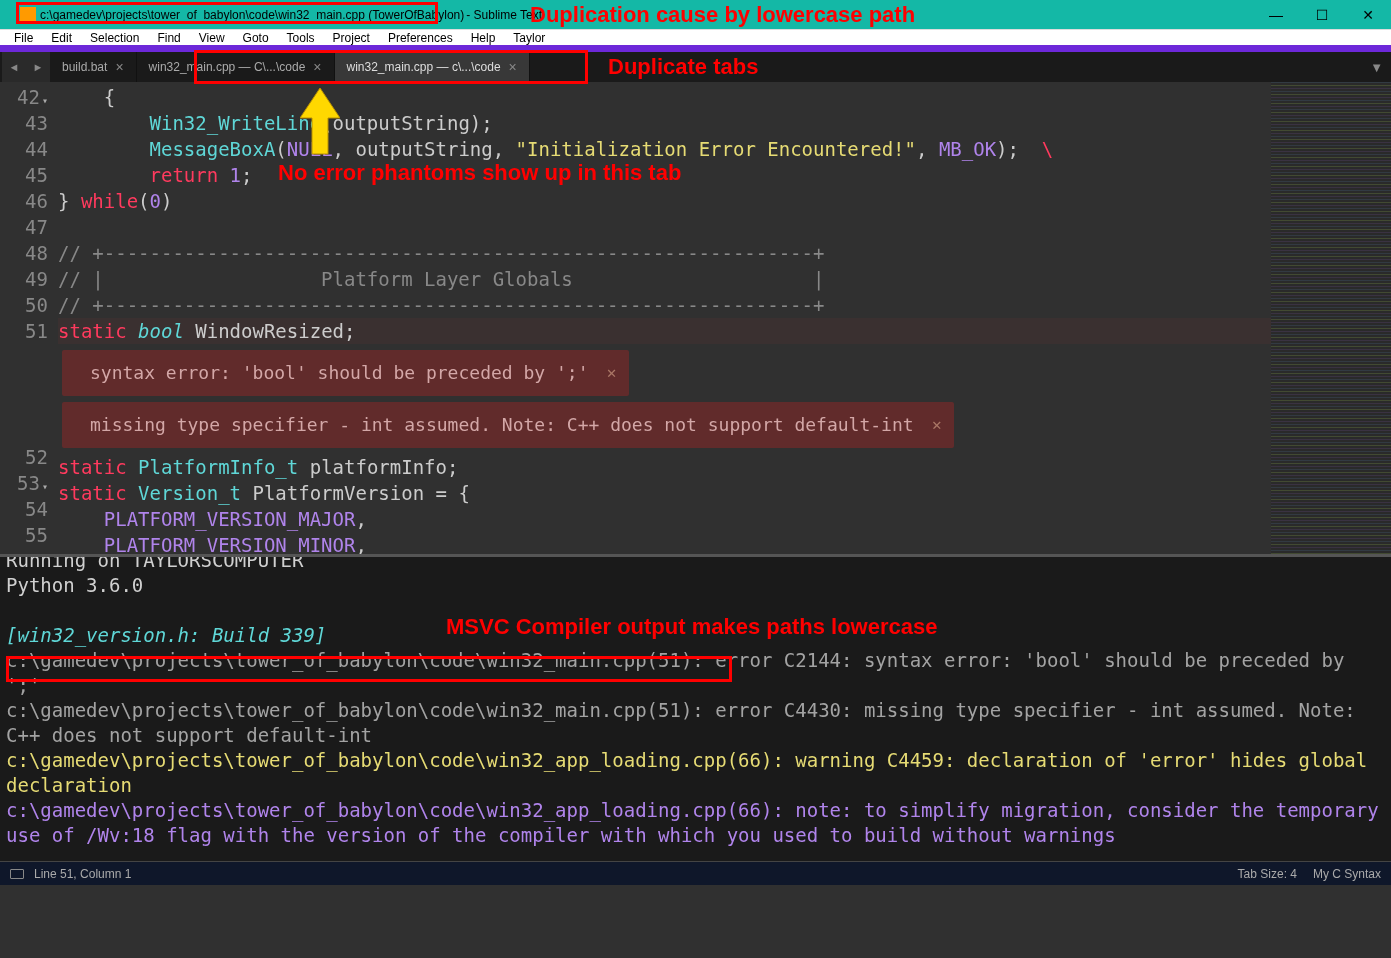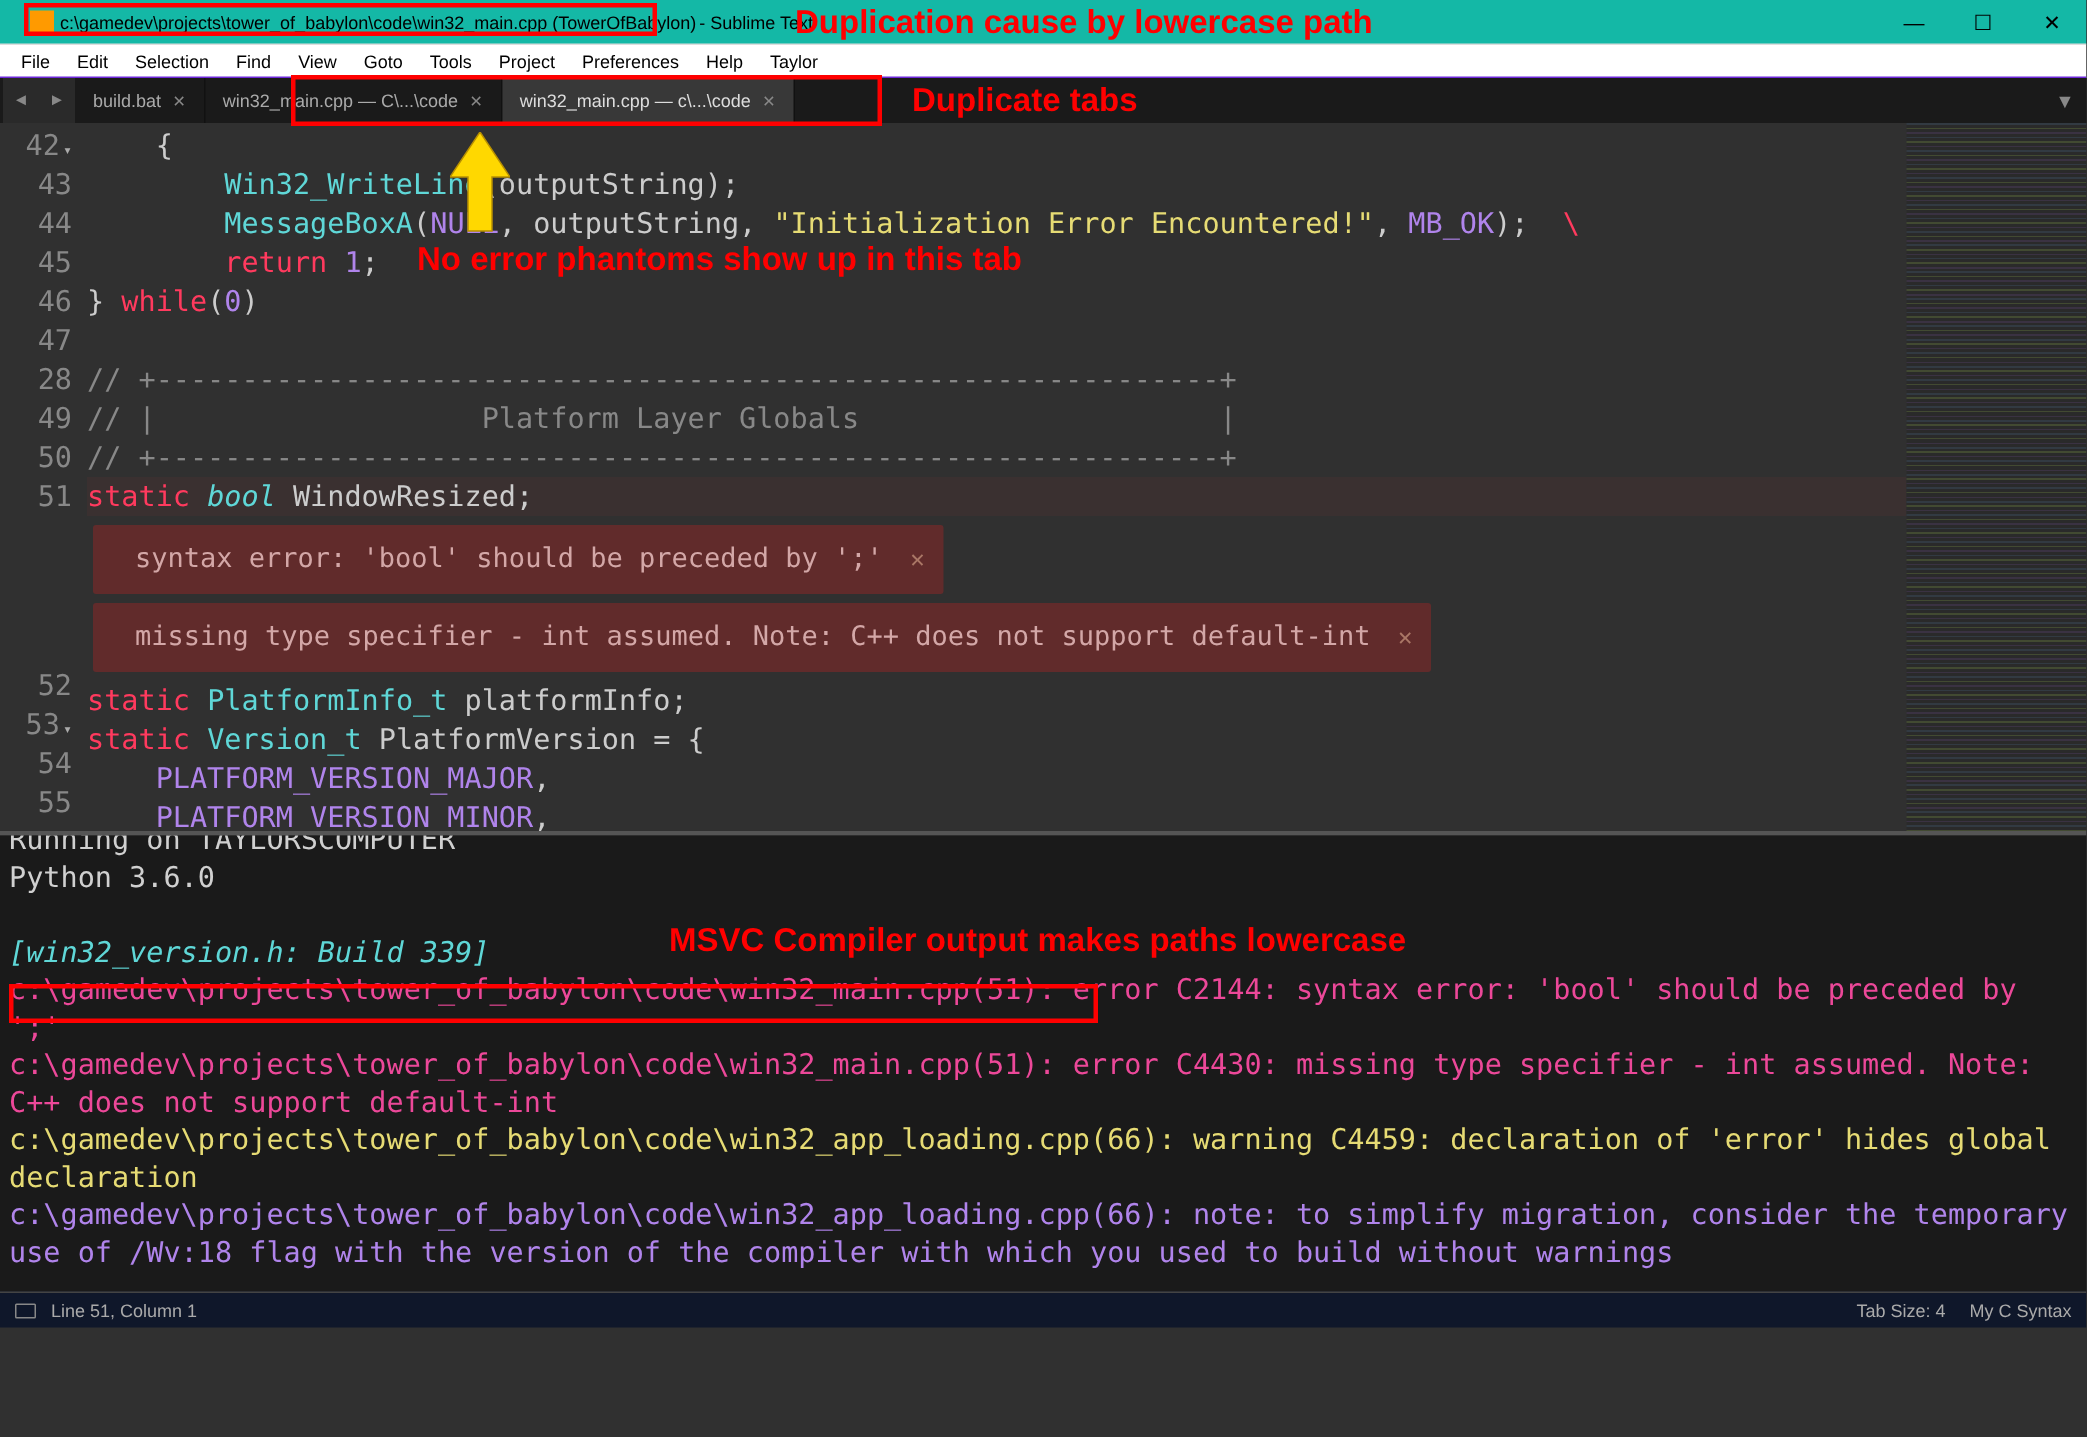--- a/index.html
+++ b/index.html
@@ -26,21 +26,21 @@
 .titlebar-app { font-size: 12px; color: #000; margin-left: 2px; }
 .window-controls { position: absolute; right: 0; top: 0; display: flex; }
 .window-controls div { width: 46px; height: 30px; display: flex; align-items: center; justify-content: center; font-size: 14px; cursor: pointer; }
 .menubar {
   height: 22px;
   background: #fff;
   display: flex;
   align-items: center;
   padding: 0 6px;
   gap: 2px;
-  border-bottom: 1px solid #6d28d9;
+  border-bottom: 7px solid #6d28d9;
 }
 .menubar span { padding: 2px 8px; font-size: 12px; color: #000; cursor: pointer; }
 .tabbar {
   height: 30px;
   background: #1a1a1a;
   display: flex;
   align-items: stretch;
   padding-left: 2px;
 }
 .tab-nav { width: 24px; display: flex; align-items: center; justify-content: center; color: #888; cursor: pointer; font-size: 11px; background: #2a2a2a; }
@@ -74,21 +74,21 @@
   background: #1a1a1a;
   font-family: Consolas, monospace;
   font-size: 19px;
   line-height: 25px;
   padding: 4px 6px;
   color: #ccc;
   overflow: hidden;
 }
 .console .c-white { color: #d0d0d0; }
 .console .c-teal { color: #5fd7d7; font-style: italic; }
-.console .c-red { color: #ec4899; }
+.console .c-red { color: #a3a3a3; }
 .console .c-yellow { color: #e6db74; }
 .console .c-purple { color: #b084eb; }
 .statusbar { height: 24px; background: #0f172a; display: flex; align-items: center; padding: 0 10px; color: #aaa; font-size: 12px; border-top: 1px solid #444;}
 .statusbar .sb-left { display: flex; align-items: center; gap: 10px; }
 .statusbar .sb-right { margin-left: auto; display: flex; gap: 16px; }
 .sb-icon { width: 14px; height: 10px; border: 1px solid #888; border-radius: 1px; }
 
 
 .anno { position: absolute; pointer-events: none; }
 .anno-box { border: 3px solid #ff0000; }
@@ -143,21 +143,21 @@
 </div>
 
 <div class="editor-row">
   <div class="gutter" id="gutter">
       <div class="ln fold">42</div>
       <div class="ln">43</div>
       <div class="ln">44</div>
       <div class="ln">45</div>
       <div class="ln">46</div>
       <div class="ln">47</div>
-      <div class="ln">28</div>
+      <div class="ln">48</div>
       <div class="ln">49</div>
       <div class="ln">50</div>
       <div class="ln">51</div>
       <div style="height: 50px;"></div>
       <div style="height: 50px;"></div>
       <div class="ln">52</div>
       <div class="ln fold">53</div>
       <div class="ln">54</div>
       <div class="ln">55</div>
     </div>

